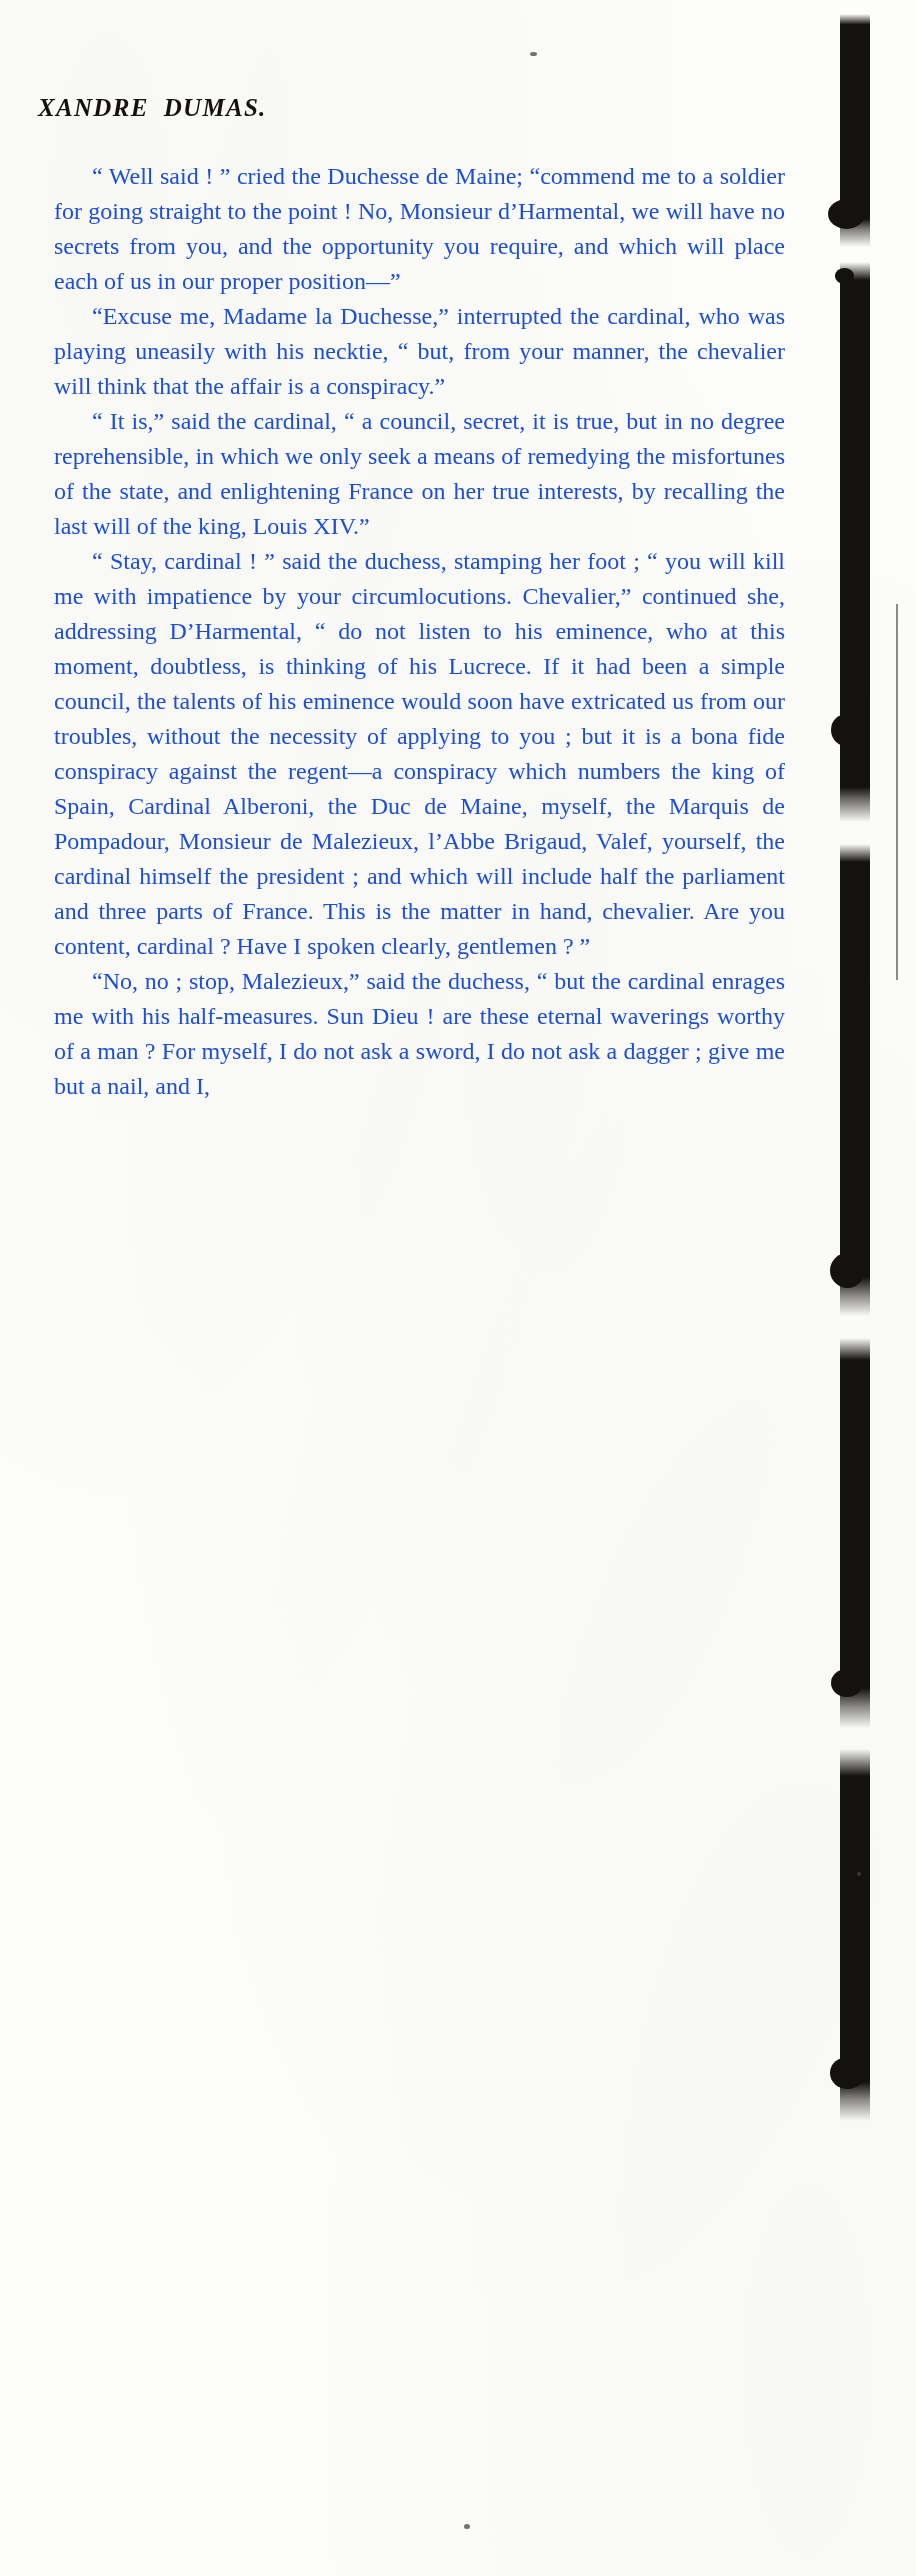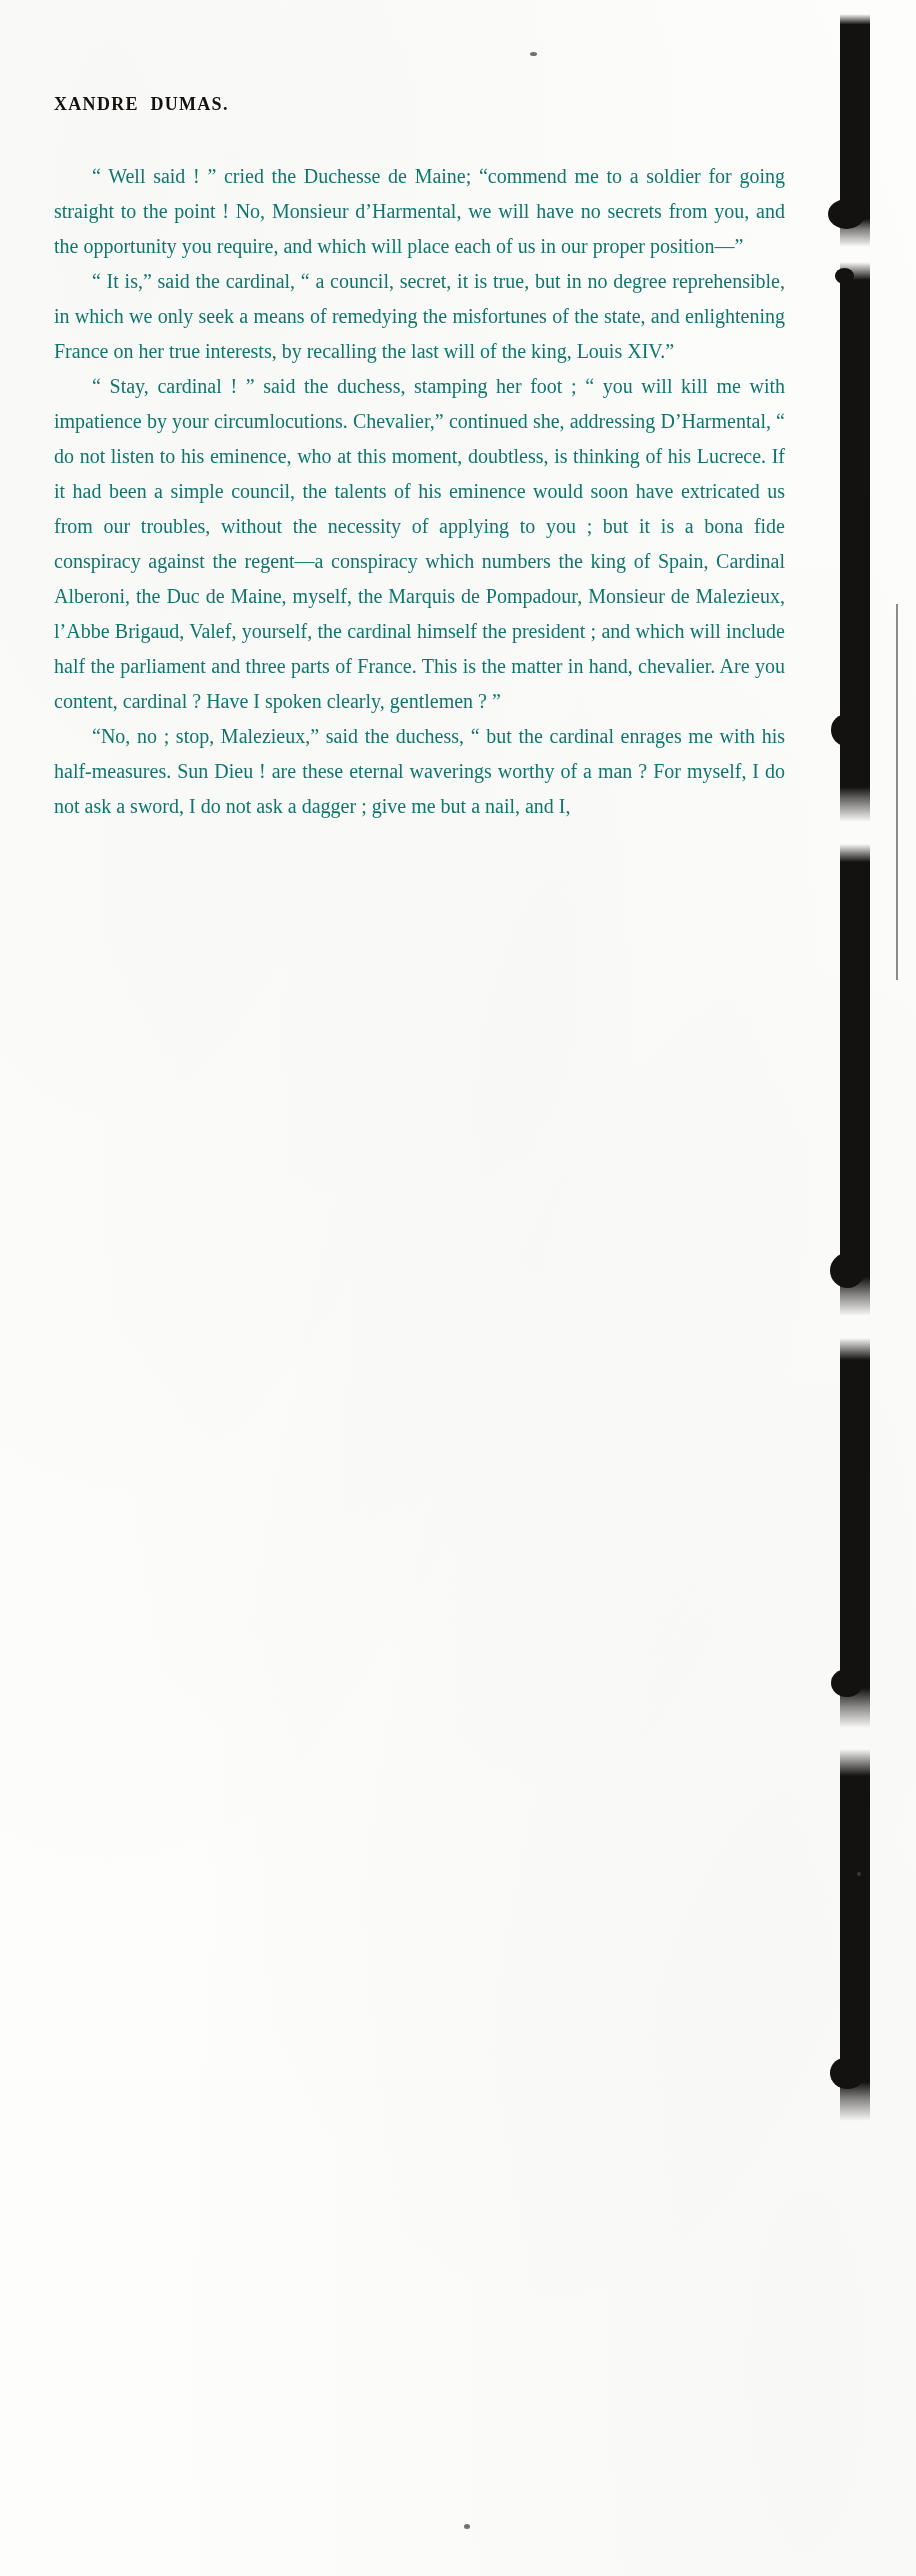--- a/index.html
+++ b/index.html
@@ -21,39 +21,40 @@
     inset: 0;
     background:
       radial-gradient(ellipse at 12% 8%, rgba(0,0,0,0.018), rgba(0,0,0,0) 55%),
       radial-gradient(ellipse at 88% 92%, rgba(0,0,0,0.02), rgba(0,0,0,0) 60%),
       radial-gradient(ellipse at 60% 40%, rgba(0,0,0,0.012), rgba(0,0,0,0) 70%);
     pointer-events: none;
   }
 
   .running-head {
     position: absolute;
-    left: 54px;
+    left: 38px;
     top: 94px;
     font-family: "Liberation Serif", serif;
+    font-style: italic;
     font-weight: bold;
-    font-size: 18px;
+    font-size: 25px;
     letter-spacing: 1.3px;
     color: #15110d;
     white-space: pre;
   }
 
   .column {
     position: absolute;
     left: 54px;
     top: 159px;
     width: 731px;
     font-family: "Liberation Serif", serif;
-    font-size: 20px;
+    font-size: 24px;
     line-height: 35px;
-    color: #0f766e;
+    color: #1d4ed8;
     text-align: justify;
     text-justify: inter-word;
   }
   .column p {
     margin: 0;
     text-indent: 38px;
     hyphens: manual;
   }
 
   
@@ -125,20 +126,21 @@
 </style>
 </head>
 <body>
 
 <div class="page">
 
   <div class="running-head">XANDRE  DUMAS.</div>
 
   <div class="column">
     <p>“ Well  said ! ”  cried  the  Duchesse  de Maine; “commend  me  to  a  soldier  for going  straight  to  the  point !   No,  Monsieur  d’Harmental,  we  will  have  no  secrets  from  you,  and  the  opportunity  you require,  and  which  will  place  each  of  us in  our  proper  position—”</p>
+    <p>“Excuse  me,  Madame  la  Duchesse,” interrupted  the  cardinal,  who  was  playing  uneasily  with  his  necktie,  “ but,  from your  manner,  the  chevalier  will  think that  the  affair  is  a  conspiracy.”</p>
     <p>“ It  is,”  said  the  cardinal,  “ a  council, secret,  it  is  true,  but  in  no  degree  reprehensible,  in  which  we  only  seek  a  means of  remedying  the  misfortunes  of  the state,  and  enlightening  France  on  her true  interests,  by  recalling  the  last  will of  the  king,  Louis XIV.”</p>
     <p>“ Stay,  cardinal ! ”  said  the  duchess, stamping  her  foot ;  “ you  will  kill  me with  impatience  by  your  circumlocutions. Chevalier,”  continued  she,  addressing D’Harmental,  “ do  not  listen  to  his  eminence,  who  at  this  moment,  doubtless,  is thinking  of  his  Lucrece.   If  it  had  been  a simple  council,  the  talents  of  his  eminence would  soon  have  extricated  us  from  our troubles,  without  the  necessity  of  applying  to  you ;  but  it  is  a  bona fide  conspiracy  against  the  regent—a  conspiracy which  numbers  the  king  of  Spain,  Cardinal  Alberoni,  the  Duc  de  Maine,  myself, the  Marquis  de  Pompadour,  Monsieur  de Malezieux,  l’Abbe  Brigaud,  Valef,  yourself,  the  cardinal  himself  the  president ; and  which  will  include  half  the  parliament  and  three  parts  of  France.   This  is the  matter  in  hand,  chevalier.   Are  you content,  cardinal ?   Have  I  spoken  clearly,  gentlemen ? ”</p>
     <p>“No,  no ;  stop,  Malezieux,”  said  the duchess,  “ but  the  cardinal  enrages  me with  his  half-measures.   Sun Dieu !  are these eternal waverings worthy of a man ? For  myself,  I  do  not  ask  a  sword,  I  do  not ask  a  dagger ;  give  me  but  a  nail,  and  I,</p>
   </div>
 
   <div class="gutter">
     <div class="gutter-ink"></div>
     <div class="blob" style="left:42px; top:199px; width:37px; height:30px;"></div>
     <div class="blob" style="left:45px; top:714px; width:31.5px; height:31.5px;"></div>
     <div class="blob" style="left:44px; top:1253px; width:35px; height:35px;"></div>

